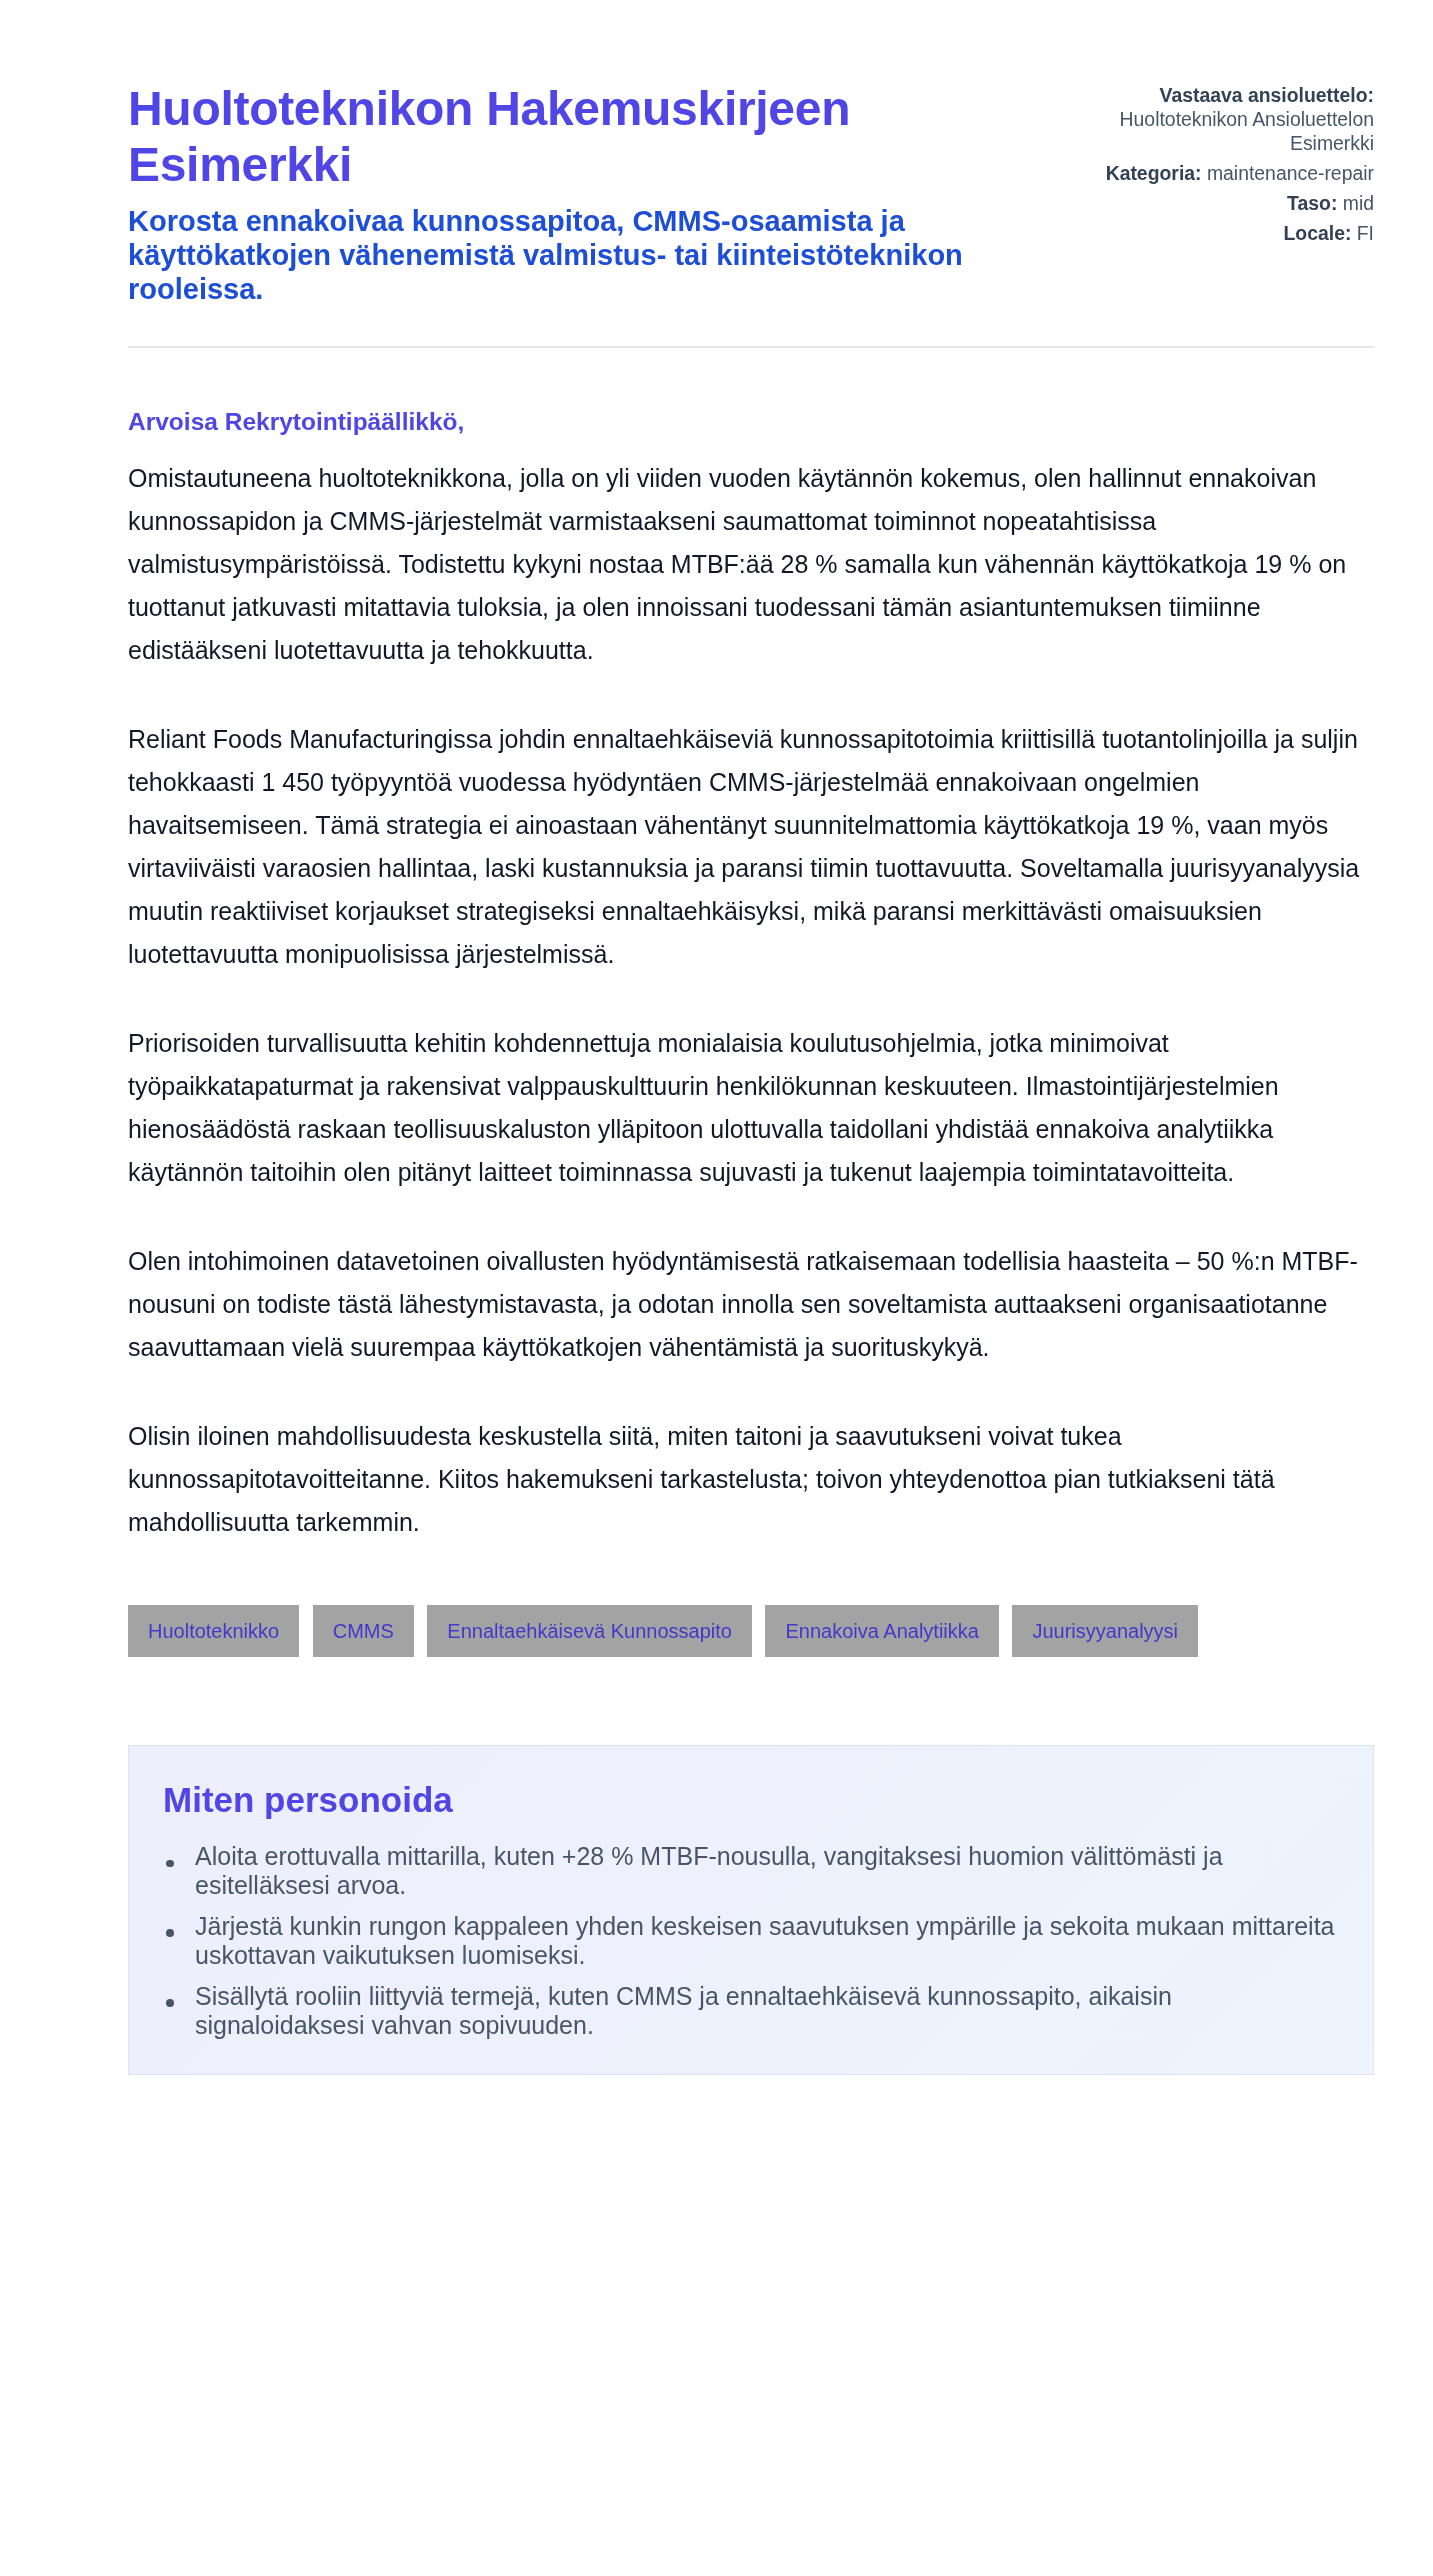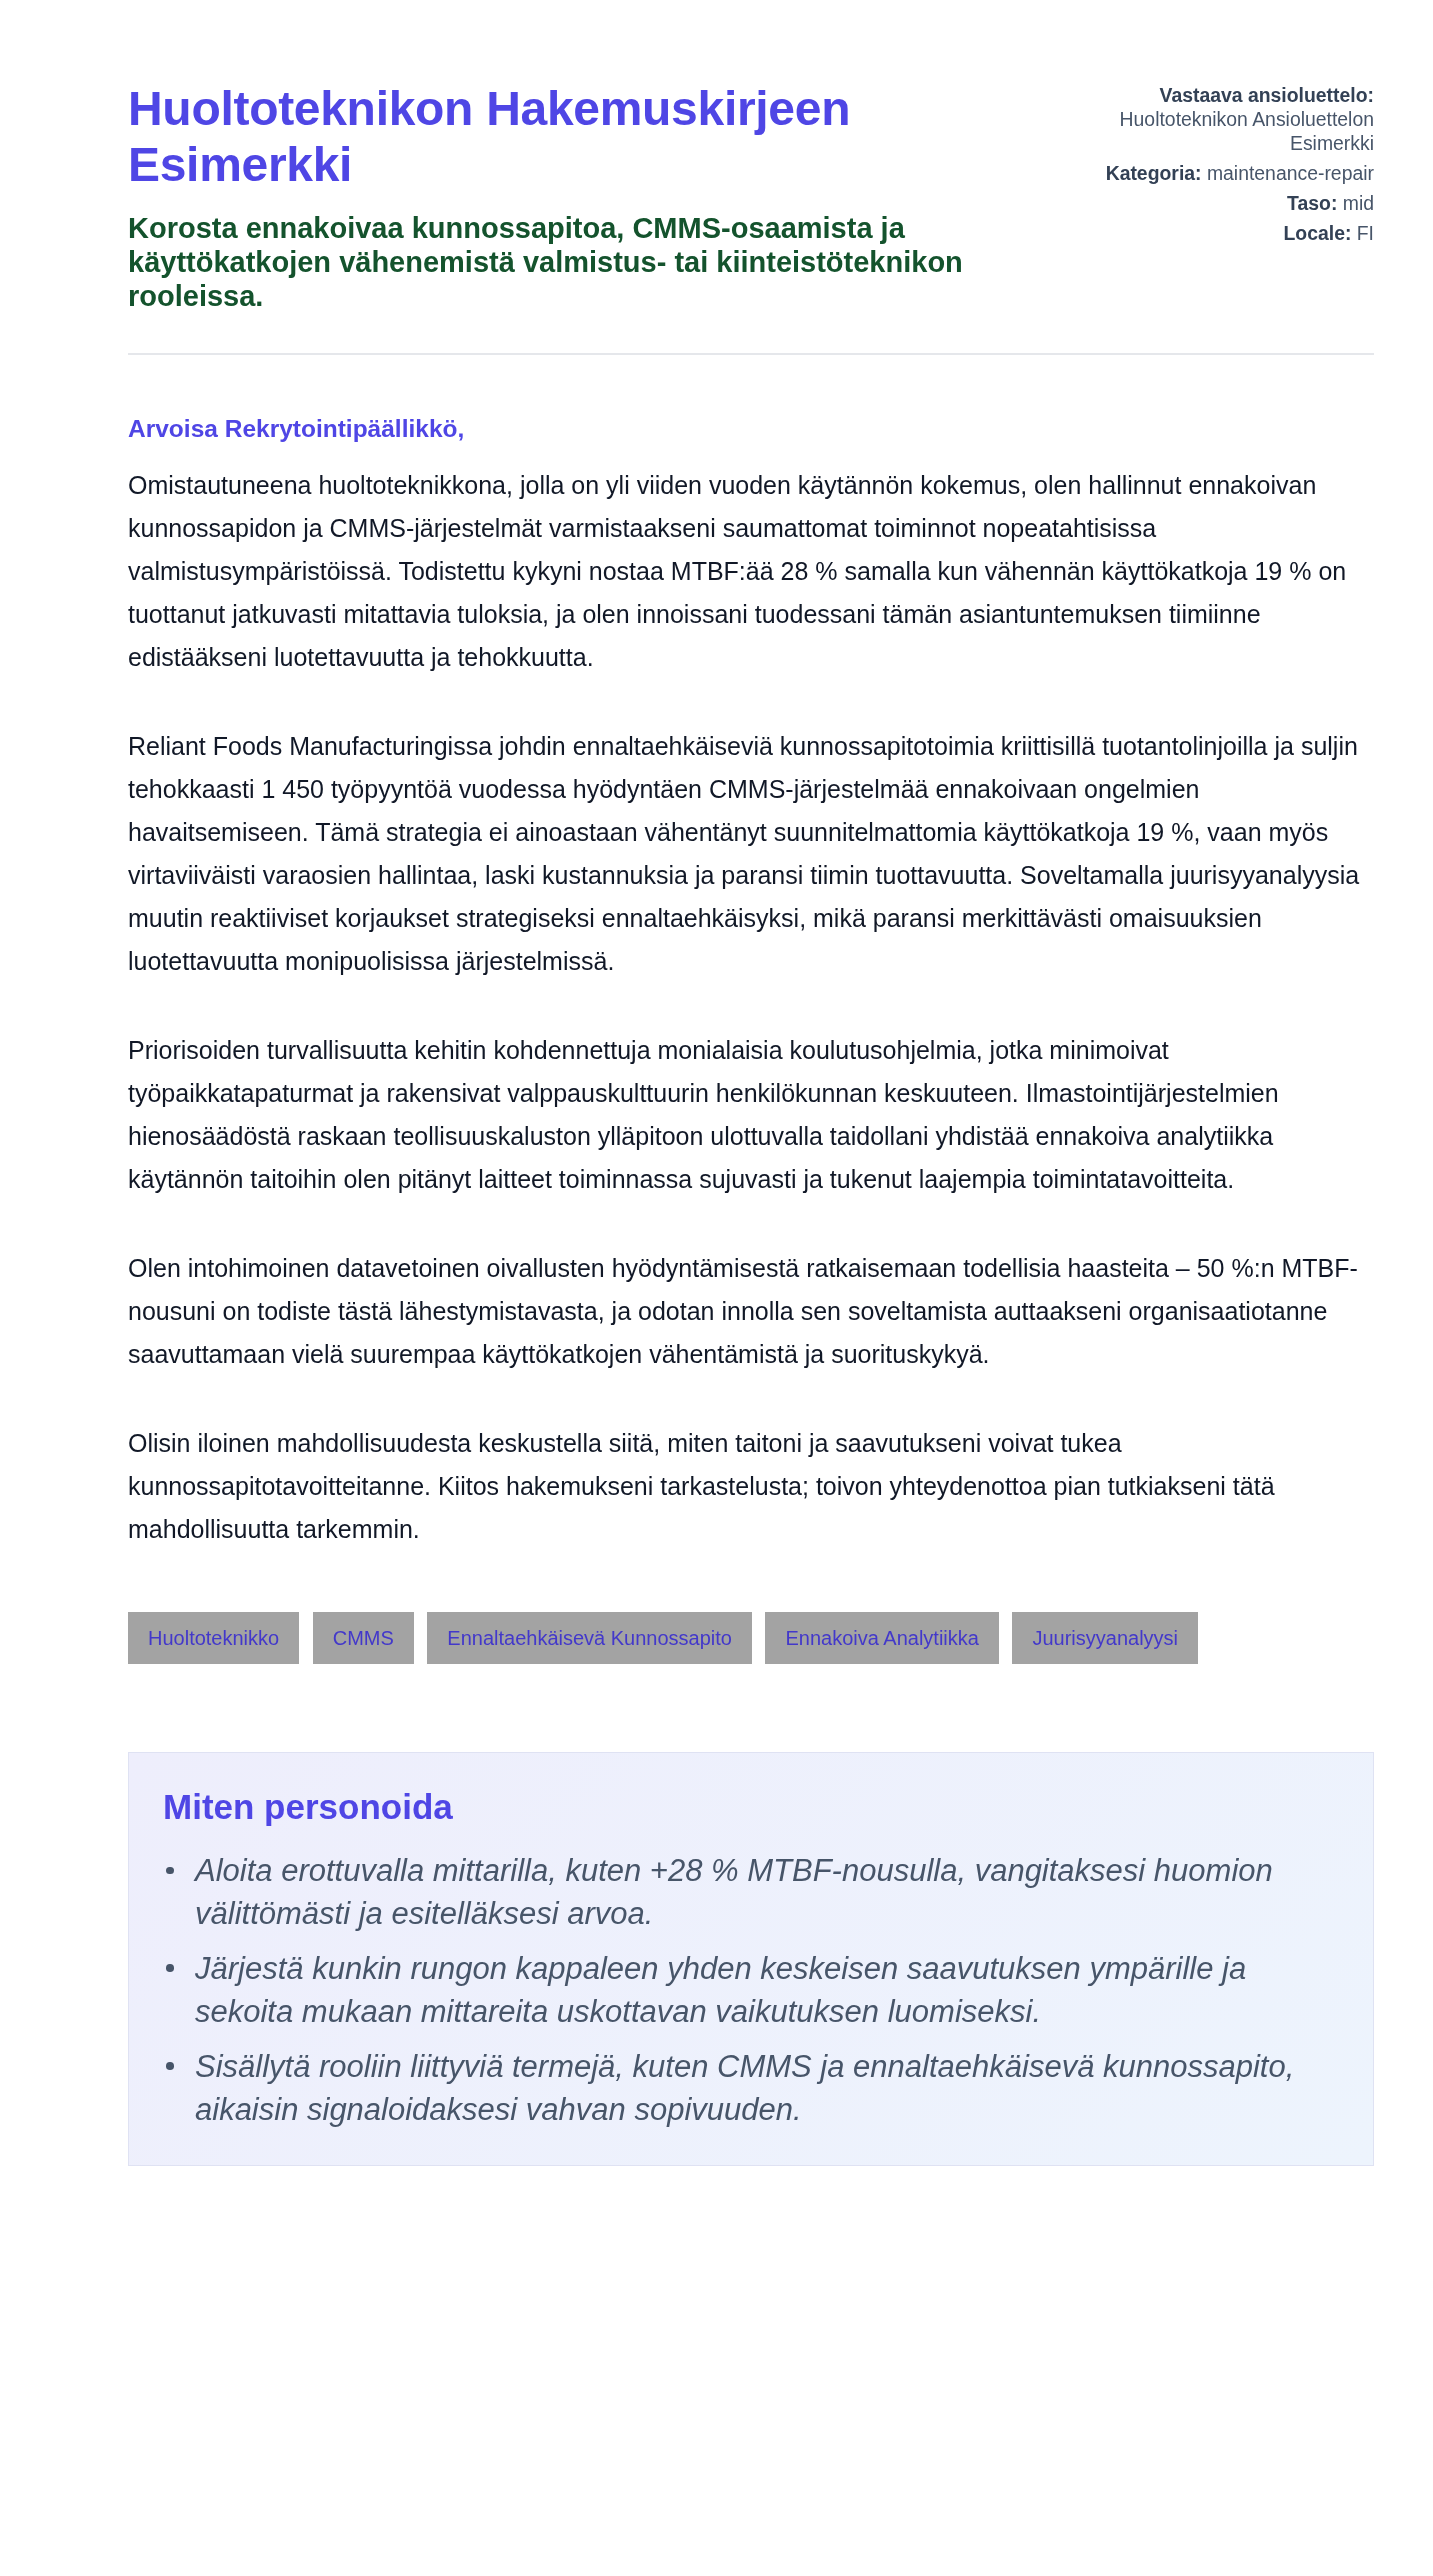--- a/index.html
+++ b/index.html
@@ -24,25 +24,25 @@
     }
     .header-left { width: 843px; }
     .page-title {
       font-size: 48px;
       line-height: 56px;
       font-weight: 700;
       color: #4f46e5;
       letter-spacing: -0.3px;
     }
     .page-subtitle {
-      margin-top: 18px;
+      margin-top: 11px;
       font-size: 29px;
       line-height: 34px;
       font-weight: 700;
-      color: #14532d;
+      color: #1d4ed8;
     }
     .meta {
       width: 278px;
       text-align: right;
       font-size: 19.4px;
       line-height: 23.6px;
       color: #475569;
       padding-top: 3.4px;
     }
     .meta-row { margin-bottom: 6.7px; }
@@ -108,25 +108,24 @@
       font-weight: 700;
       color: #4f46e5;
     }
     .tips-list {
       margin-top: 25px;
       list-style: none;
     }
     .tips-item {
       position: relative;
       padding-left: 32px;
-      font-size: 31px;
-      line-height: 43px;
+      font-size: 25px;
+      line-height: 29px;
       color: #475569;
       margin-bottom: 11.8px;
-      font-style: italic;
     }
     .tips-item:last-child { margin-bottom: 0; }
     .bullet {
       position: absolute;
       left: 3.4px;
       top: 17.7px;
       width: 7.6px;
       height: 7.6px;
       border-radius: 50%;
       background: #475569;

